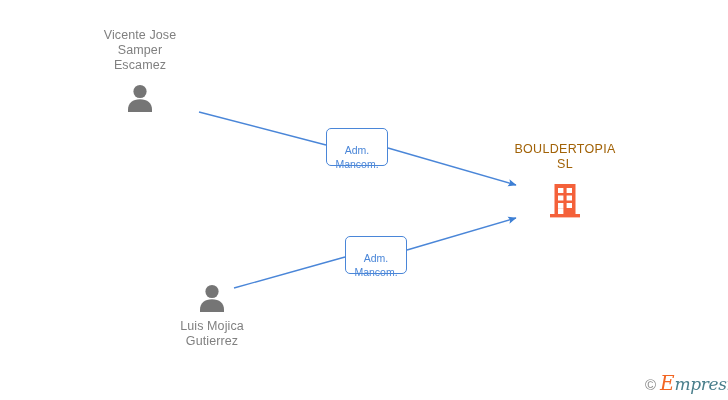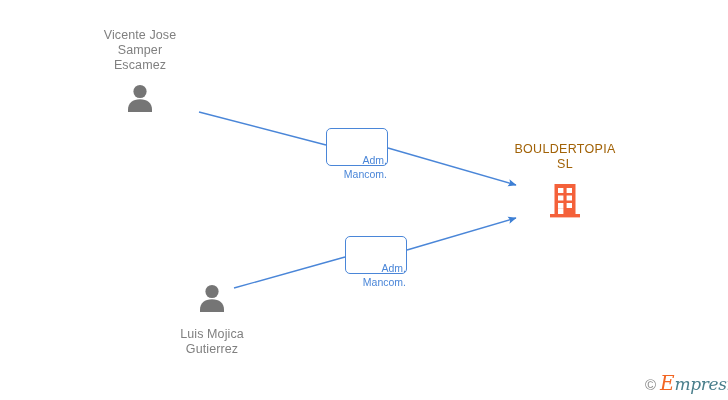--- a/index.html
+++ b/index.html
@@ -39,21 +39,21 @@
     white-space: pre-line;
   }
   .person-icon {
     display: block;
     margin: 0 auto;
   }
 
   #person-1 { left: 60px; top: 28px; }
   #person-1 .person-icon { margin-top: 8px; }
   #person-2 { left: 132px; top: 281px; }
-  #person-2 .person-label { margin-top: 12px; }
+  #person-2 .person-label { margin-top: 4px; }
 
   
   #company-node {
     position: absolute;
     left: 485px;
     top: 142px;
     width: 160px;
     text-align: center;
   }
   .company-label {
@@ -71,22 +71,22 @@
   
   .rel-box {
     position: absolute;
     box-sizing: border-box;
     border: 1px solid #4a86d8;
     border-radius: 5px;
     background: #ffffff;
     color: #4a86d8;
     font-size: 10.5px;
     line-height: 14px;
-    text-align: right;
-    padding-top: 10px;
+    text-align: center;
+    padding-top: 0;
     white-space: pre-line;
   }
   #rel-box-1 {
     left: 326px;
     top: 128px;
     width: 62px;
     height: 38px;
   }
   #rel-box-2 {
     left: 345px;

